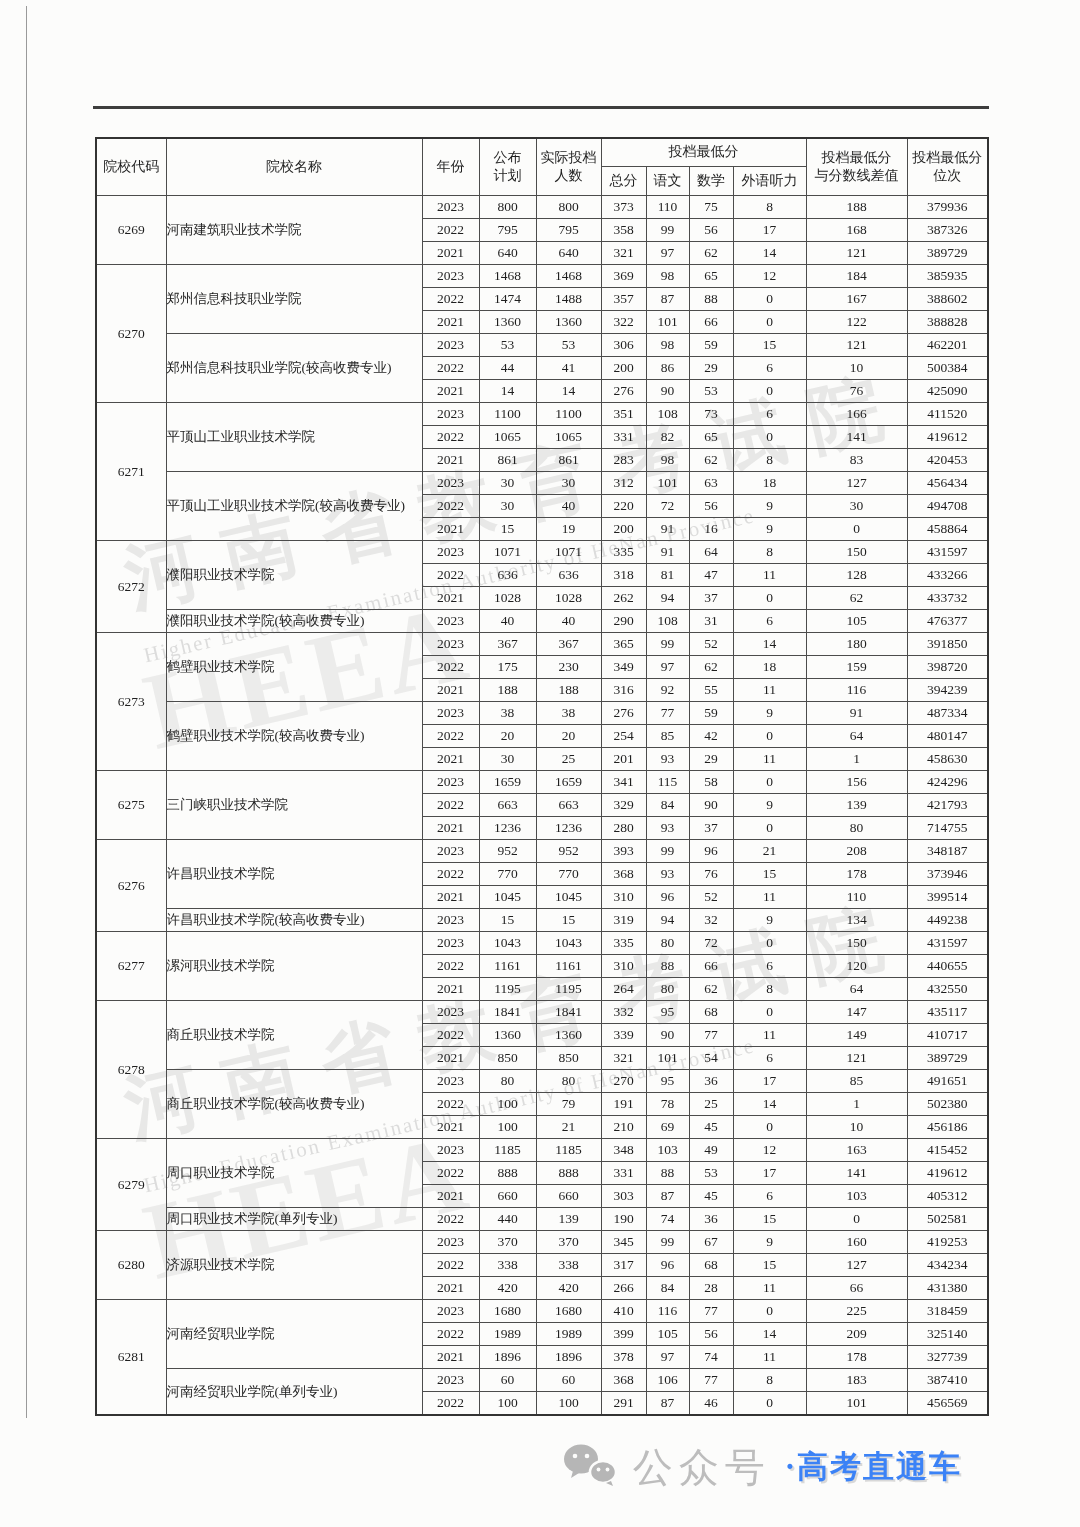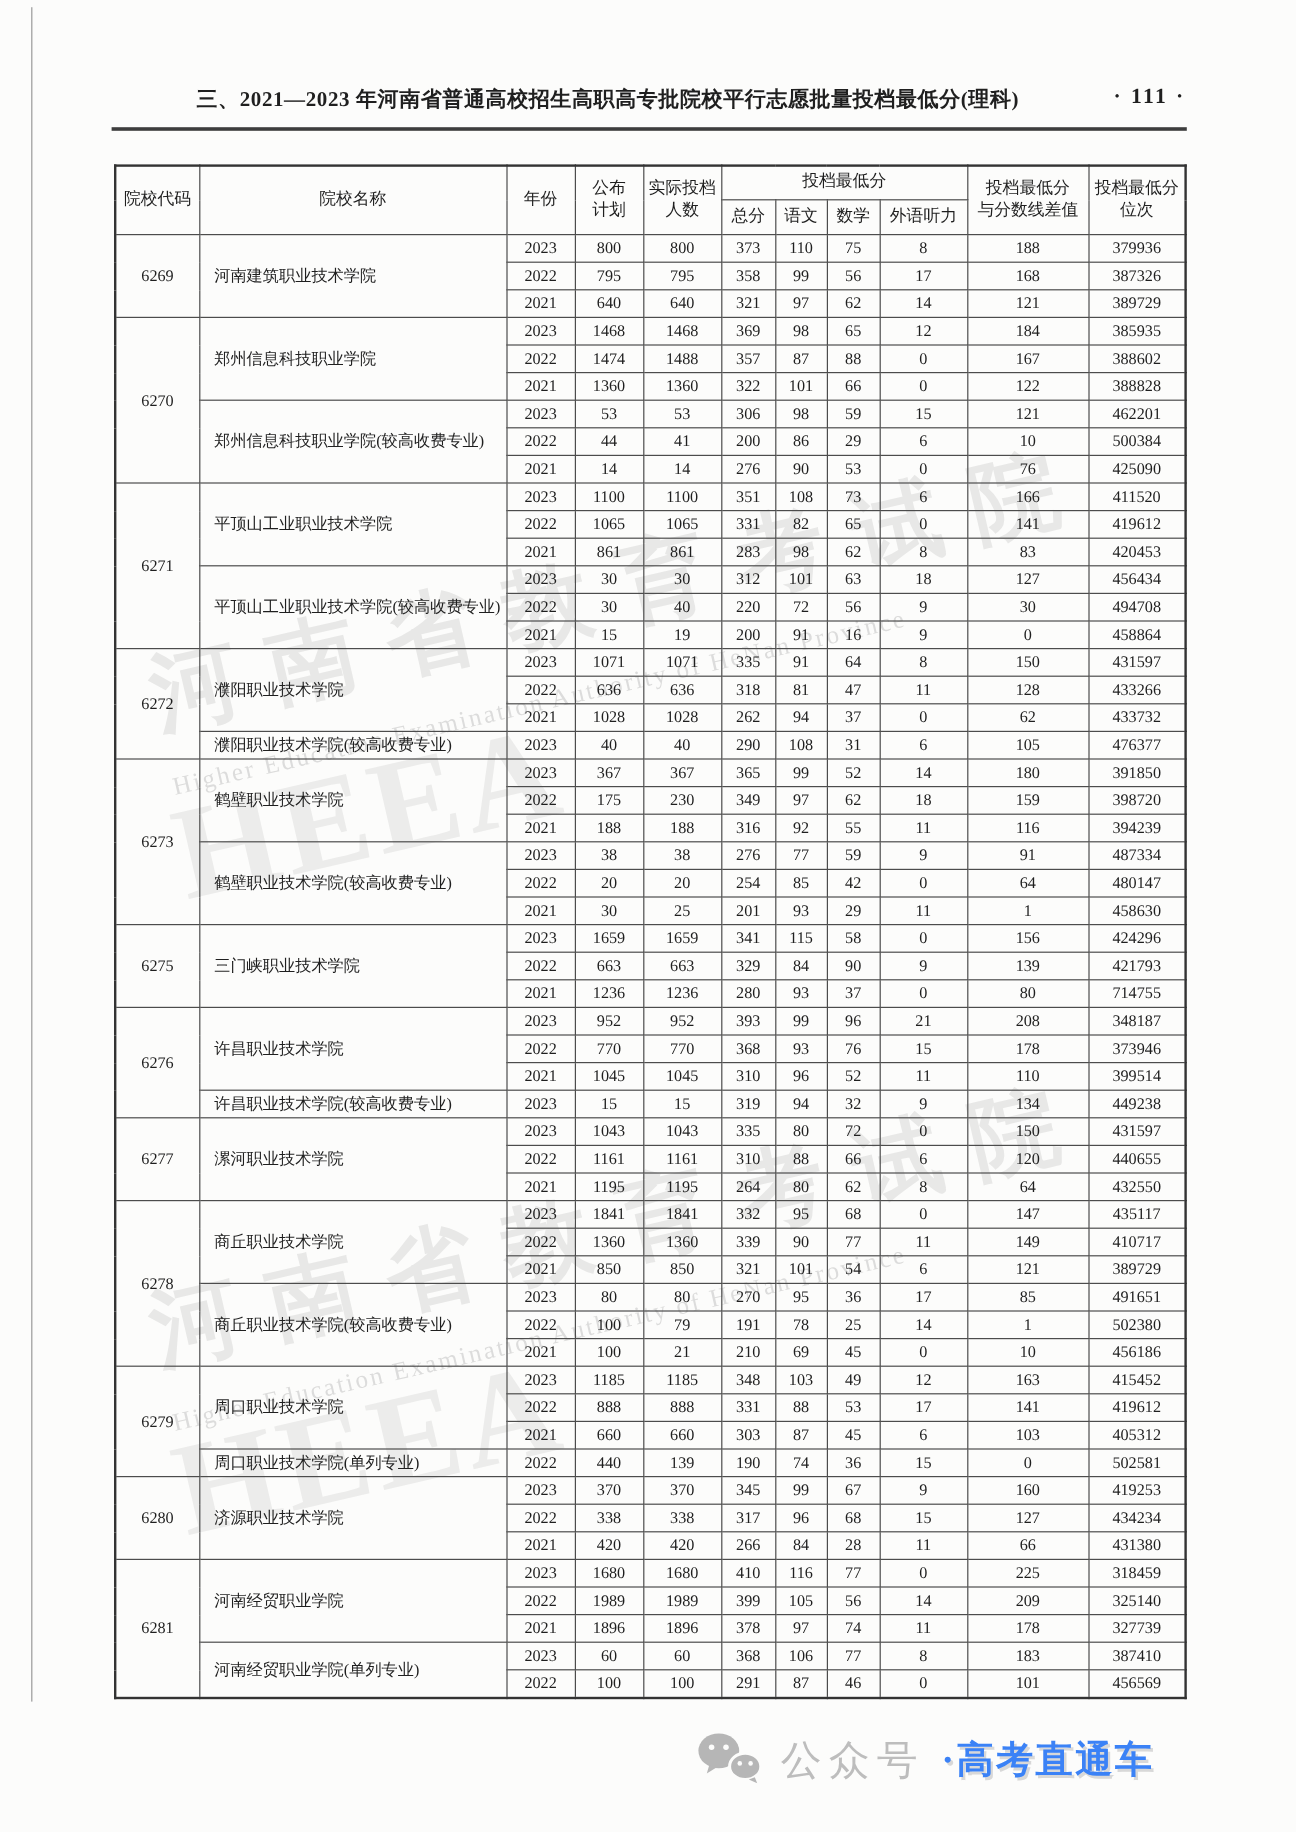--- a/index.html
+++ b/index.html
@@ -38,21 +38,21 @@
     border:1px solid #4c4c4c; text-align:center; vertical-align:middle;
     padding:0; overflow:hidden;
   }
   .score-table thead th {
     font-weight:normal; font-size:14px; line-height:1.3; white-space:pre-line;
   }
   .score-table thead tr.h1 th { height:27px; }
   .score-table thead tr.h2 th { height:28px; }
   .score-table tbody td { height:22px; font-size:13.5px; line-height:1; }
   .score-table td.name-cell {
-    text-align:left; padding-left:12px; font-size:13.5px; line-height:1.3;
+    text-align:left; padding-left:0; font-size:13.5px; line-height:1.3;
   }
   .score-table td.code-cell { font-size:13.5px;margin-left:20px; }
 
   
   .wm {
     position:absolute; width:900px; transform:rotate(-13deg);
     pointer-events:none;
   }
   .wm .wm-cn {
     font-size:74px; letter-spacing:26px; color:rgba(110,110,110,0.14);
@@ -69,39 +69,35 @@
   .wm1 { left:120px; top:430px; }
   .wm2 { left:120px; top:960px; }
 
   
   .footer {
     position:absolute; right:118px; bottom:30px; height:60px;
     display:flex; align-items:center; gap:14px;
   }
   .footer .wechat-icon { flex:0 0 auto; }
   .footer .wechat-label {
-    font-size:34px; color:#bdbdbd; letter-spacing:6px;
+    font-size:40px; color:#bdbdbd; letter-spacing:6px;
     font-family:Liberation Serif, serif;
   }
   .footer .account-name {
     font-size:31px; color:#3b82f6; font-weight:bold; letter-spacing:2px;
     text-shadow:2px 2px 0 #d8d8d8;
   }
 </style>
 </head>
 <body>
 
 <div class="page">
 
   <div class="scan-edge"></div>
 
-  <div class="doc-header">
-    <div class="doc-title">三、2021—2023 年河南省普通高校招生高职高专批院校平行志愿批量投档最低分(理科)</div>
-    <div class="doc-pagenum">· 111 ·</div>
-  </div>
   <div class="header-rule"></div>
 
   <div class="wm wm1">
     <div class="wm-cn">河南省教育考试院</div>
     <div class="wm-en">Higher Education Examination Authority of HeNan Province</div>
     <div class="wm-logo">HEEA</div>
   </div>
 
   <div class="wm wm2">
     <div class="wm-cn">河南省教育考试院</div>

